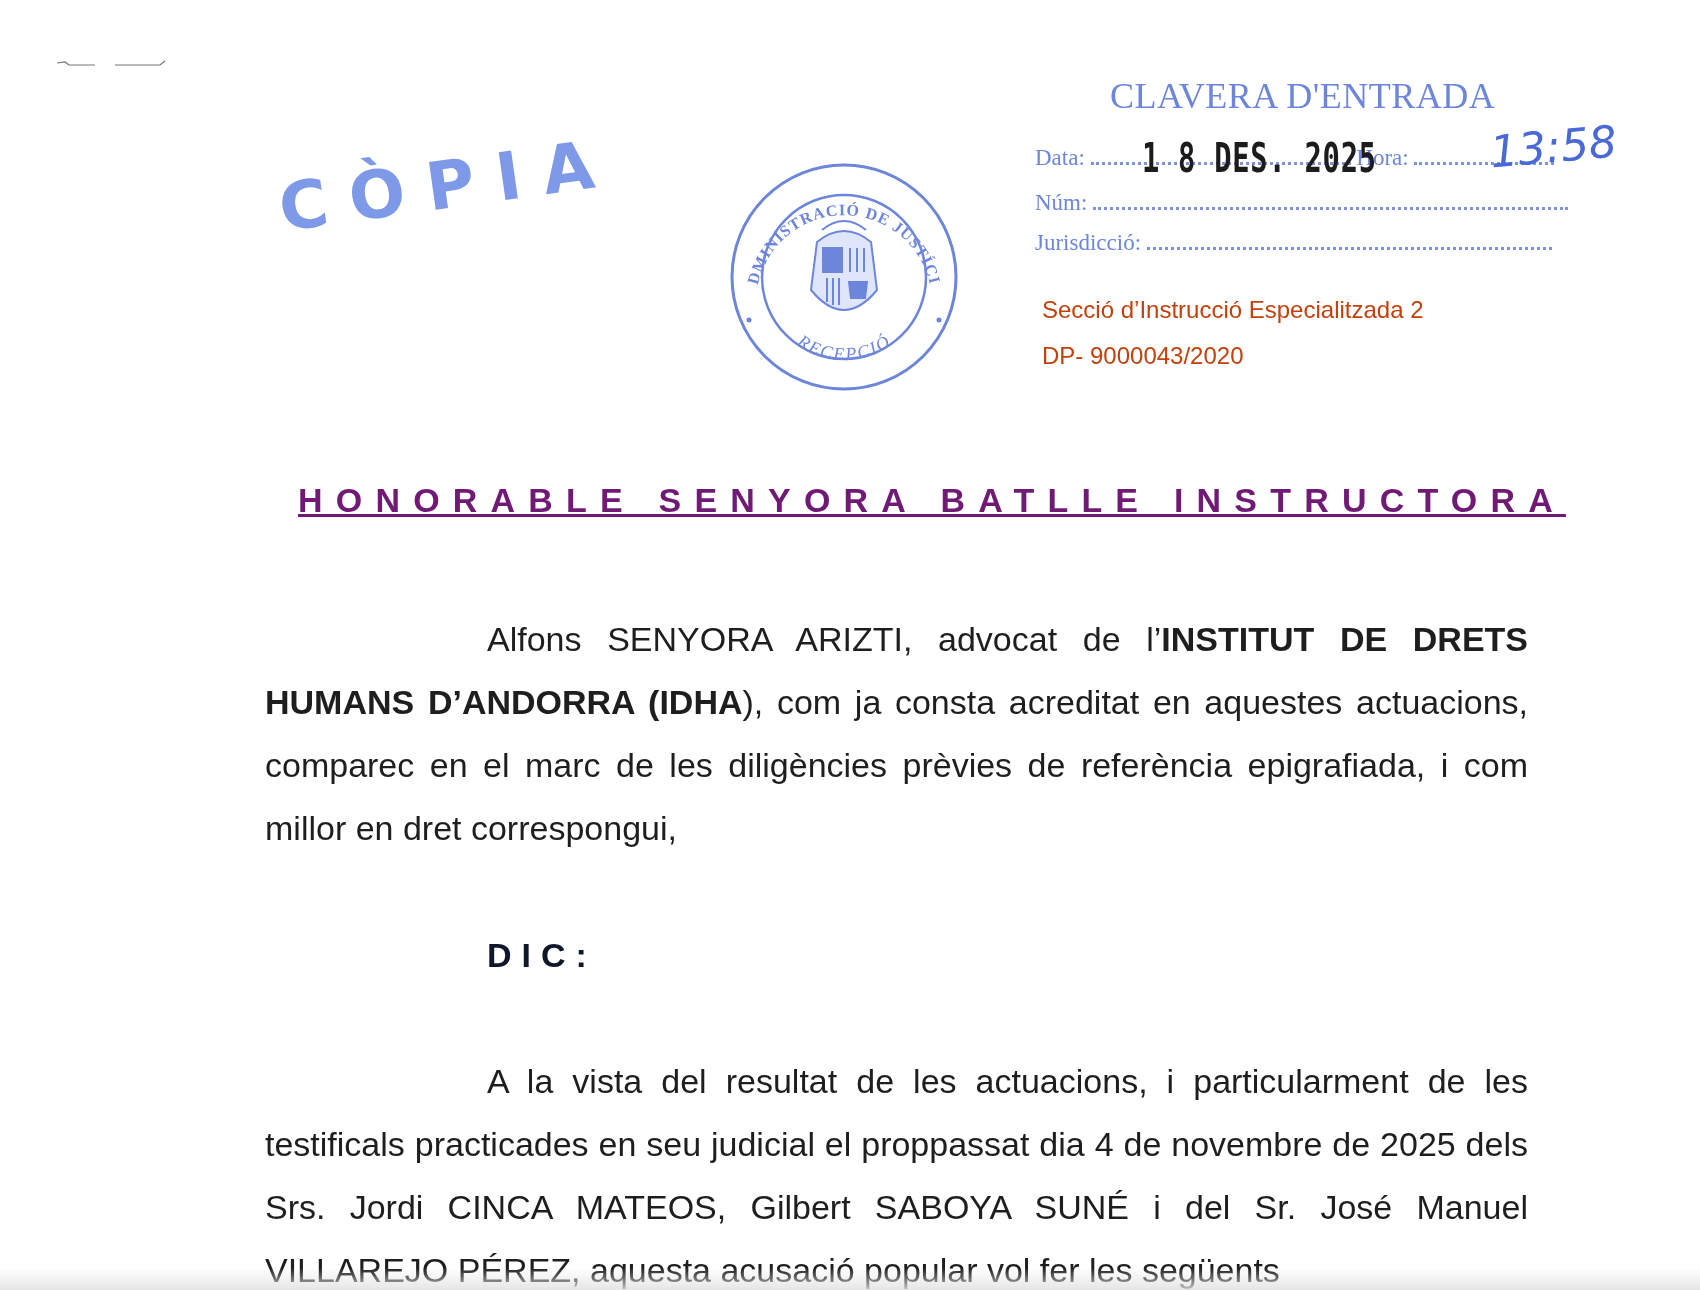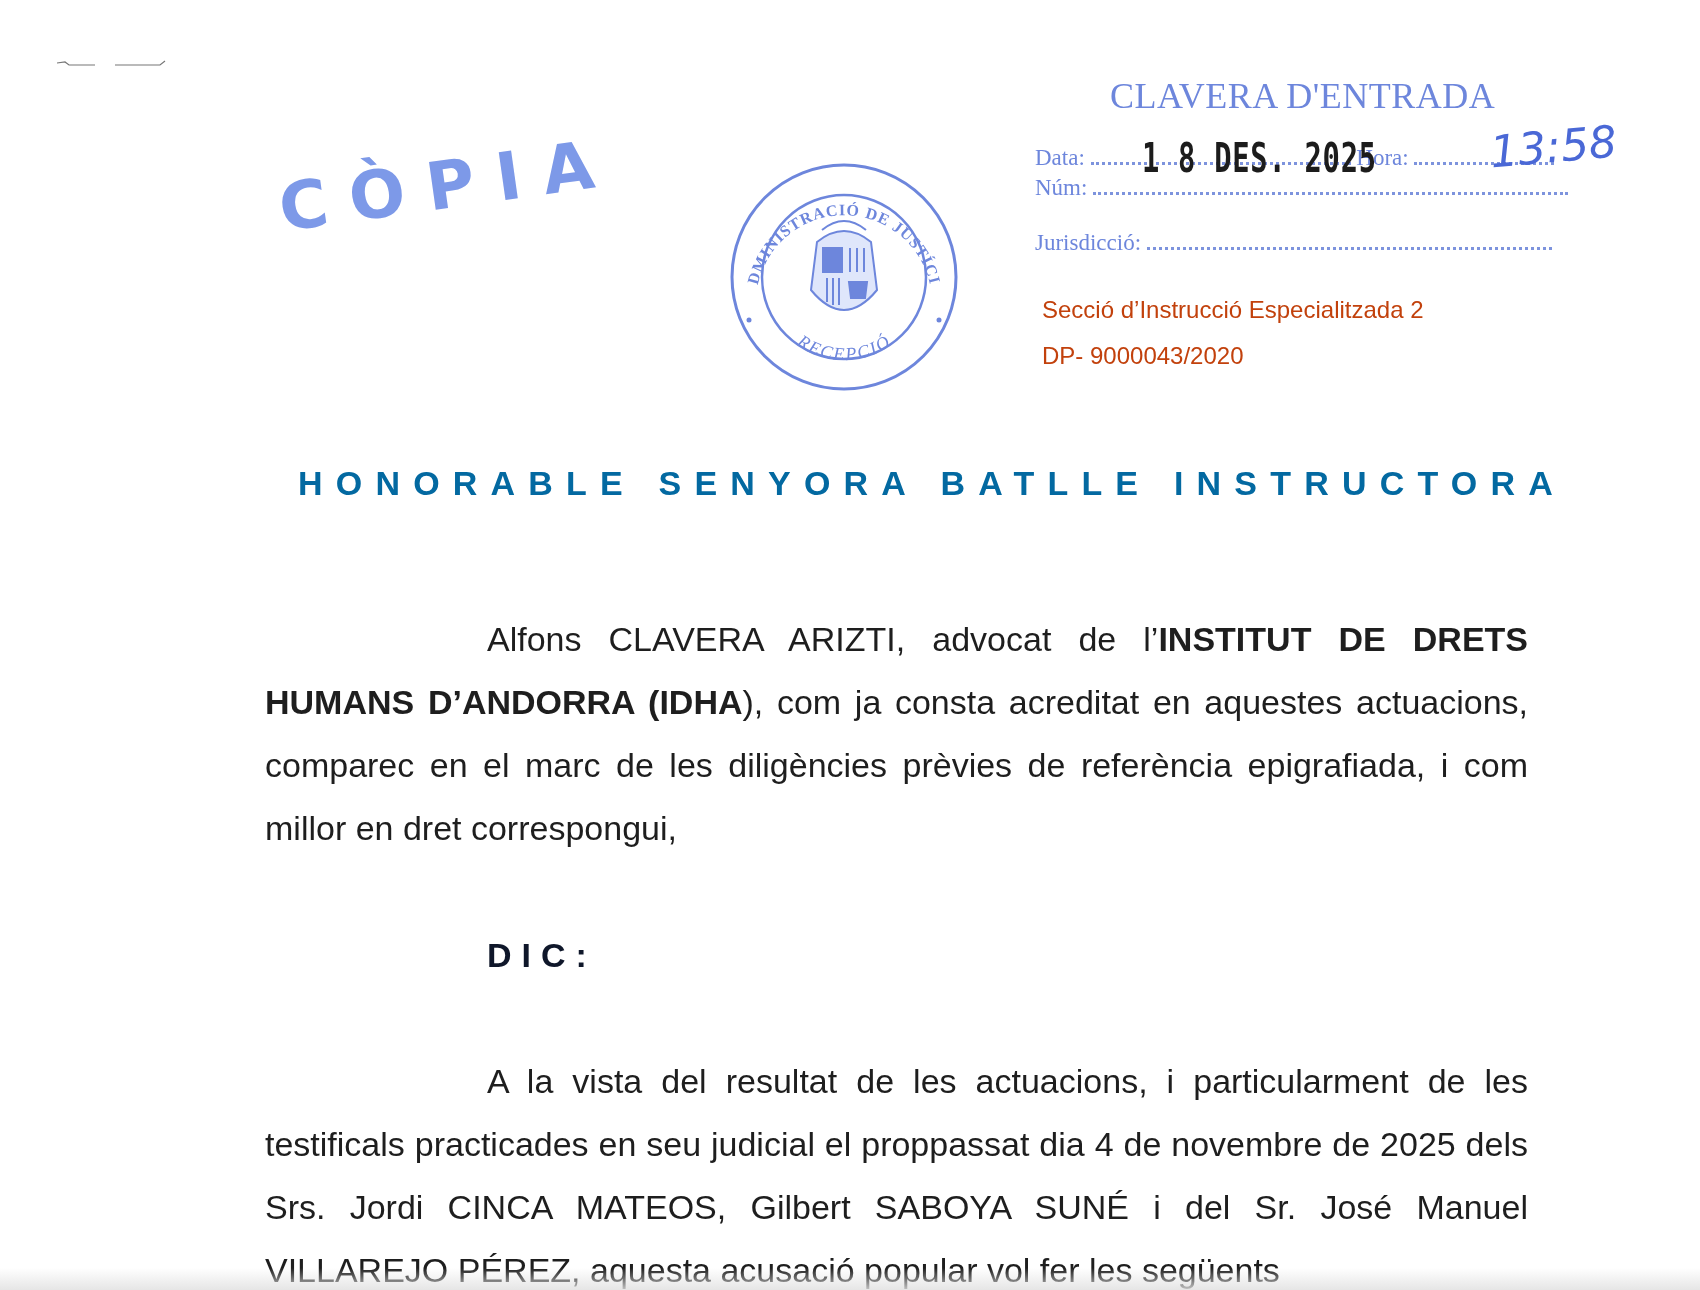--- a/index.html
+++ b/index.html
@@ -32,21 +32,21 @@
   .reg-row { position:absolute; left:5px; font-size:23px; white-space:nowrap; }
   .reg-row .dots { display:inline-block; border-bottom:3px dotted #7d93dd; height:22px; vertical-align:baseline; }
   .reg-date { position:absolute; left:112px; top:60px; font-family:"DejaVu Sans Mono", monospace;
     font-size:40px; color:#1c1c1c; transform:scaleX(0.72); transform-origin:left; letter-spacing:1px; font-weight:bold; }
   .reg-time { position:absolute; left:460px; top:46px; font-family:"DejaVu Sans", sans-serif;
     font-style:italic; font-size:44px; color:#4a68d6; transform:rotate(-5deg); }
 
   .section-info { left:1042px; top:287px; font-size:24px; color:#c2410c; line-height:46px; }
 
   
-  .heading { left:298px; top:464px; font-weight:bold; font-size:34px; letter-spacing:13.2px; color:#0369a1; white-space:nowrap; }
+  .heading { left:298px; top:481px; font-weight:bold; font-size:34px; letter-spacing:13.2px; color:#701a75; white-space:nowrap;text-decoration:underline; }
 
   
   .para { left:265px; width:1263px; font-size:34px; line-height:63px; color:#1e1e1e; text-align:justify; }
   .para .indent { display:inline-block; width:222px; }
   .para b { font-weight:bold; }
   .para1 { top:608px; }
   .para2 { top:1050px; }
 
   .dic { left:487px; top:936px; font-weight:bold; font-size:34px; letter-spacing:10px; color:#0f172a; }
 
@@ -95,39 +95,39 @@
 <div class="abs registry">
   <div class="reg-title">CLAVERA D'ENTRADA</div>
   <div class="reg-row" style="top:65px;">
     <span>Data:</span>
     <span class="dots" style="width:260px;"></span>
     <span>Hora:</span>
     <span class="dots" style="width:140px;"></span>
   </div>
   <div class="reg-date">1 8 DES. 2025</div>
   <div class="reg-time">13:58</div>
-  <div class="reg-row" style="top:95px;">
+  <div class="reg-row" style="top:110px;">
     <span>Núm:</span>
     <span class="dots" style="width:475px;"></span>
   </div>
   <div class="reg-row" style="top:150px;text-align:center;">
     <span>Jurisdicció:</span>
     <span class="dots" style="width:405px;"></span>
   </div>
 </div>
 
 <div class="abs section-info">
   <div>Secció d’Instrucció Especialitzada 2</div>
   <div>DP- 9000043/2020</div>
 </div>
 
 <div class="abs heading">HONORABLE SENYORA BATLLE INSTRUCTORA</div>
 
 <div class="abs para para1">
-  <span class="indent"></span><span>Alfons CLAVERA ARIZTI, advocat de l’</span><b>INSTITUT DE DRETS HUMANS D’ANDORRA (IDHA</b><span>), com ja consta acreditat en aquestes actuacions, comparec en el marc de les diligències prèvies de referència epigrafiada, i com millor en dret correspongui,</span>
+  <span class="indent"></span><span>Alfons SENYORA ARIZTI, advocat de l’</span><b>INSTITUT DE DRETS HUMANS D’ANDORRA (IDHA</b><span>), com ja consta acreditat en aquestes actuacions, comparec en el marc de les diligències prèvies de referència epigrafiada, i com millor en dret correspongui,</span>
 </div>
 
 <div class="abs dic">DIC:</div>
 
 <div class="abs para para2">
   <span class="indent"></span><span>A la vista del resultat de les actuacions, i particularment de les testificals practicades en seu judicial el proppassat dia 4 de novembre de 2025 dels Srs. Jordi CINCA MATEOS, Gilbert SABOYA SUNÉ i del Sr. José Manuel VILLAREJO PÉREZ, aquesta acusació popular vol fer les següents</span>
 </div>
 
 <div class="abs bottom-fade"></div>
 

